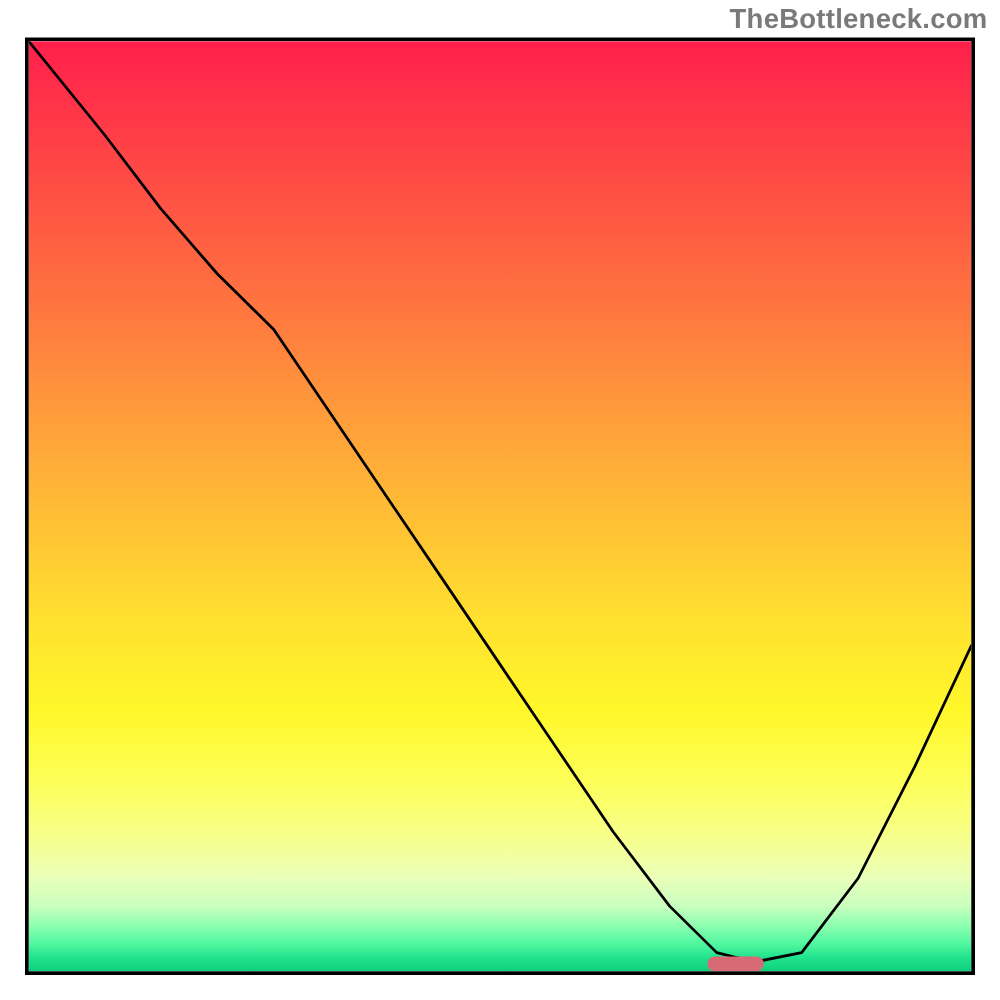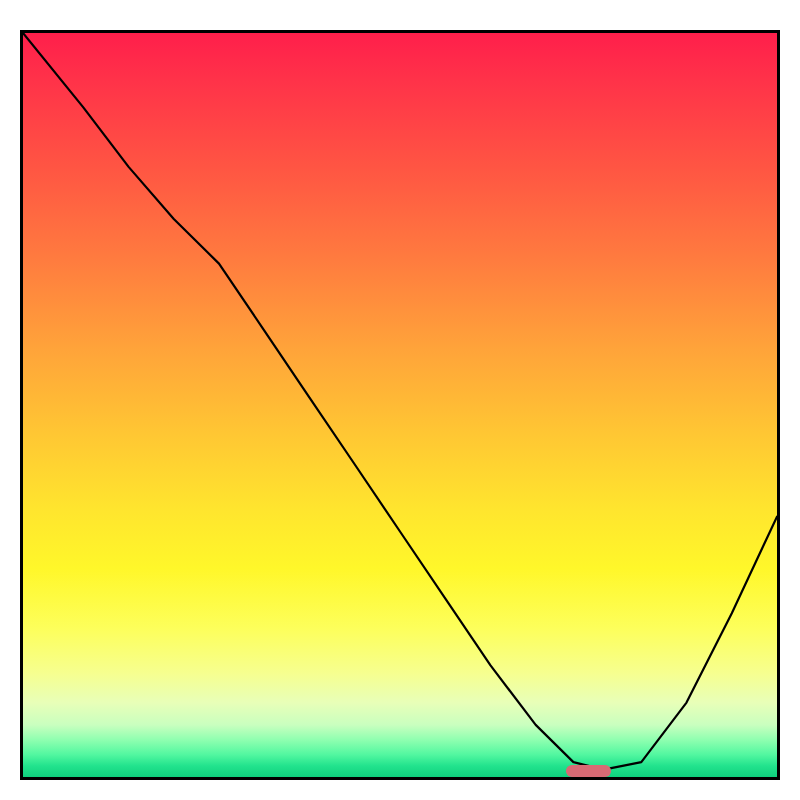--- a/index.html
+++ b/index.html
@@ -78,20 +78,21 @@
   }
   .marker {
     fill: #d76a74;
   }
 </style>
 </head>
 <body>
 
 <div class="stage">
 
+  <div class="watermark">TheBottleneck.com</div>
 
   <div class="plot-area">
     <div class="gradient"></div>
 
     <svg class="overlay" viewBox="0 0 754 744" preserveAspectRatio="none">
       <path id="curve-path" class="curve" d="M0.0 0.0 L60.3 74.4 L105.6 133.9 L150.8 186.0 L196.0 230.6 L241.3 297.6 L286.5 364.6 L331.8 431.5 L377.0 498.5 L422.2 565.4 L467.5 632.4 L512.7 691.9 L550.4 729.1 L580.6 736.6 L618.3 729.1 L663.5 669.6 L708.8 580.3 L754.0 483.6"></path>
       <rect id="marker-rect" class="marker" rx="6" ry="6" x="542.9" y="732.1" width="45.2" height="11.9" fill="#d76a74"></rect>
     </svg>
   </div>
 

